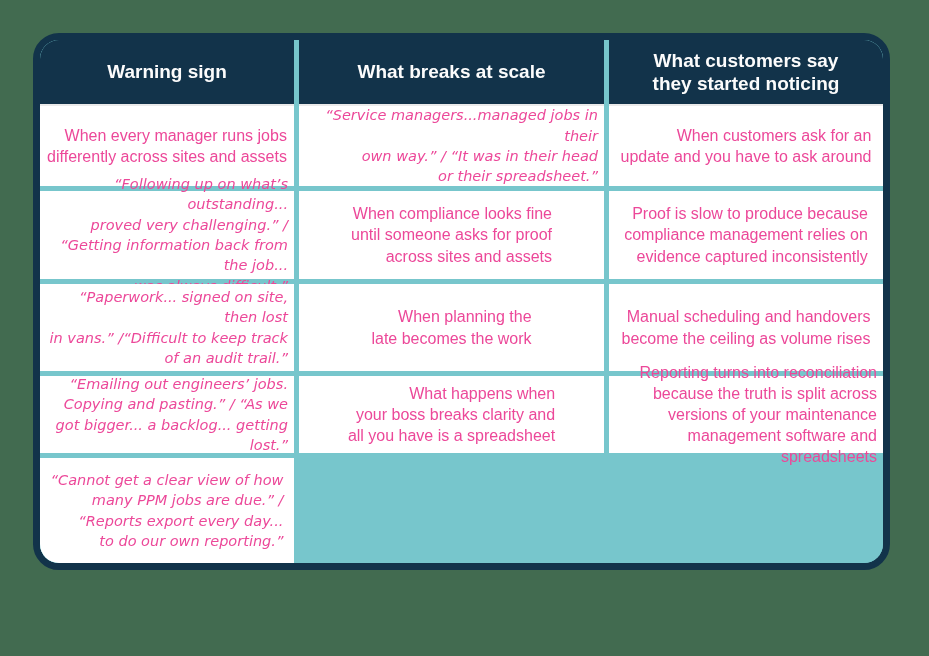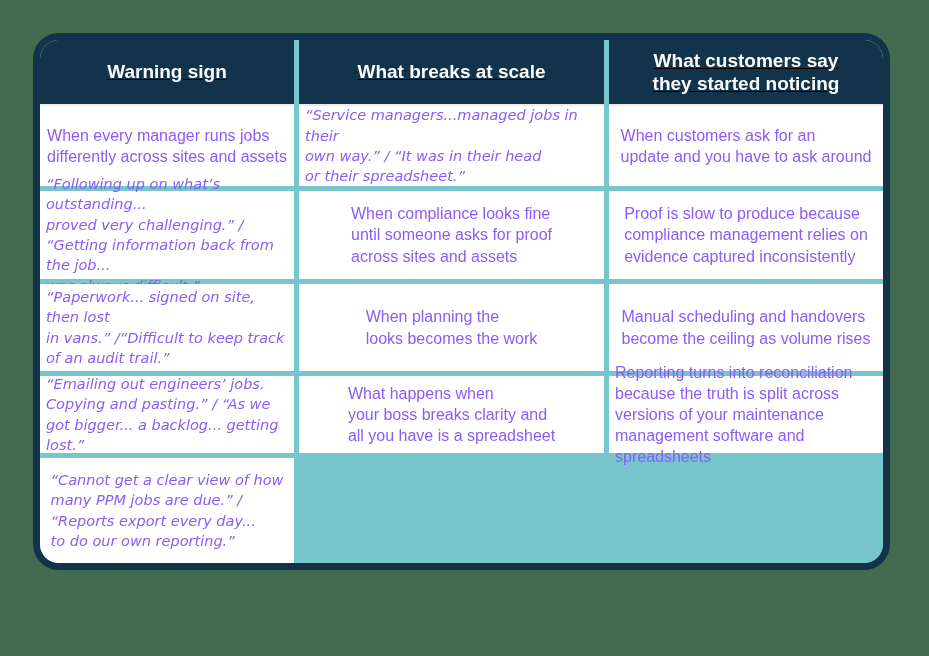--- a/index.html
+++ b/index.html
@@ -24,21 +24,20 @@
     overflow: hidden;
     display: flex;
     flex-direction: column;
   }
   .header-row {
     flex: 0 0 64px;
     display: grid;
     grid-template-columns: 254px 305px 1fr;
     column-gap: 5px;
     background: #77C6CC;
-    text-decoration: underline;
   }
   .header-cell {
     background: #12334A;
     color: #FCFCFC;
     display: flex;
     align-items: center;
     justify-content: center;
     text-align: center;
     font-weight: bold;
     font-size: 19px;
@@ -55,25 +54,25 @@
   .body-grid {
     flex: 1;
     display: grid;
     grid-template-columns: 254px 305px 1fr;
     grid-template-rows: 80px 88px 87px 77px 1fr;
     gap: 5px;
     background: #77C6CC;
   }
   .cell {
     background: #FFFFFF;
-    color: #8b5cf6;
+    color: #ec4899;
     display: flex;
     align-items: center;
     justify-content: center;
-    text-align: left;
+    text-align: right;
     font-size: 16px;
     line-height: 1.32;
     white-space: pre-line;
     padding: 4px 6px;
     box-sizing: border-box;
   }
   .cell.quote {
     font-style: italic;
     font-size: 14.5px;
     line-height: 1.4;
@@ -117,21 +116,21 @@
 until someone asks for proof
 across sites and assets</div>
     <div class="cell">Proof is slow to produce because
 compliance management relies on
 evidence captured inconsistently</div>
     <div class="cell quote">“Paperwork... signed on site, then lost
 in vans.” /“Difficult to keep track
 of an audit trail.”</div>
 
     <div class="cell">When planning the
-looks becomes the work</div>
+late becomes the work</div>
     <div class="cell">Manual scheduling and handovers
 become the ceiling as volume rises</div>
     <div class="cell quote">“Emailing out engineers’ jobs.
 Copying and pasting.” / “As we
 got bigger... a backlog... getting lost.”</div>
 
     <div class="cell">What happens when
 your boss breaks clarity and
 all you have is a spreadsheet</div>
     <div class="cell">Reporting turns into reconciliation

